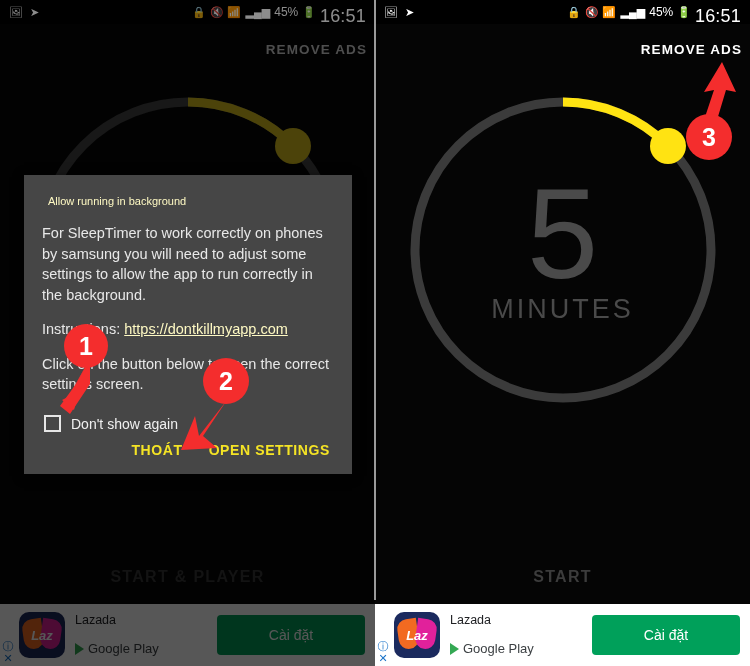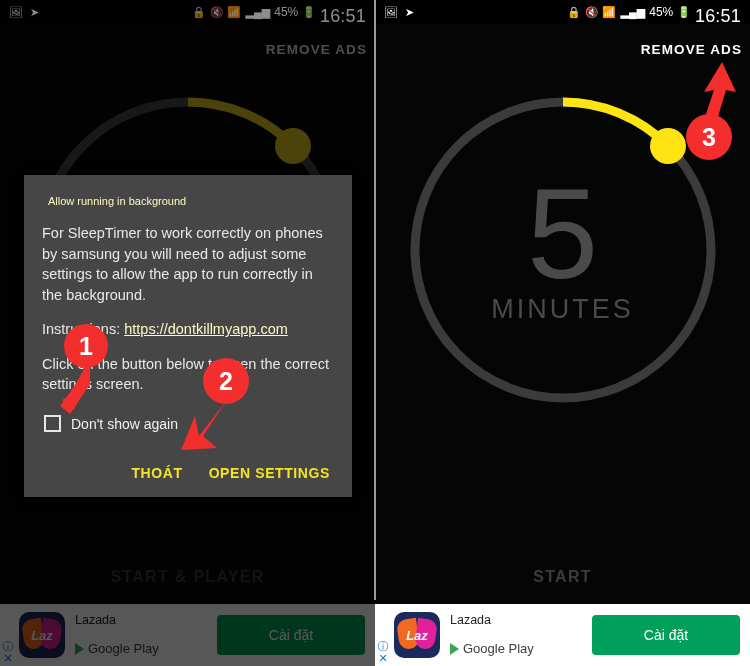--- a/index.html
+++ b/index.html
@@ -77,21 +77,21 @@
     padding:16px 18px 12px 18px;box-sizing:border-box;box-shadow:0 2px 10px rgba(0,0,0,.5);}
   .dlg-title{font-size:11px;color:#fef9c3;margin:4px 0 16px 6px;}
   .dlg-body{font-size:14.5px;line-height:1.42;color:#e8e8e8;margin:8px 0 14px 0;}
   .dlg-instr{font-size:14.5px;line-height:1.42;color:#e8e8e8;margin:0 0 14px 0;}
   .dlg-link{color:#fef9c3;text-decoration:underline;}
   .dlg-body2{font-size:14.5px;line-height:1.42;color:#e8e8e8;margin:0 0 20px 0;}
   .cb-row{display:flex;align-items:flex-end;gap:10px;margin:0 0 10px 2px;}
   .cb-box{width:17px;height:17px;border:2px solid #e6e6e6;box-sizing:border-box;flex:0 0 auto;}
   .cb-lbl{font-size:14px;color:#f0f0f0;}
   .dlg-actions{display:flex;justify-content:flex-end;align-items:center;gap:26px;padding-right:4px;padding-bottom:4px;}
-  .dlg-btn{font-size:14px;font-weight:bold;letter-spacing:.6px;color:#f5e425;cursor:pointer;margin-top:23px;}
+  .dlg-btn{font-size:14px;font-weight:bold;letter-spacing:.6px;color:#f5e425;cursor:pointer;}
 
   
   .marker{position:absolute;z-index:70;}
   .marker .bub{position:absolute;border-radius:50%;background:#f42d2d;color:#fff;
     display:flex;align-items:center;justify-content:center;font-size:25px;font-weight:bold;
     font-family:"Liberation Sans",sans-serif;}
   .marker svg{position:absolute;overflow:visible;}
 
   
   .watermark{position:absolute;left:50%;top:553px;transform:translateX(-50%);z-index:80;

